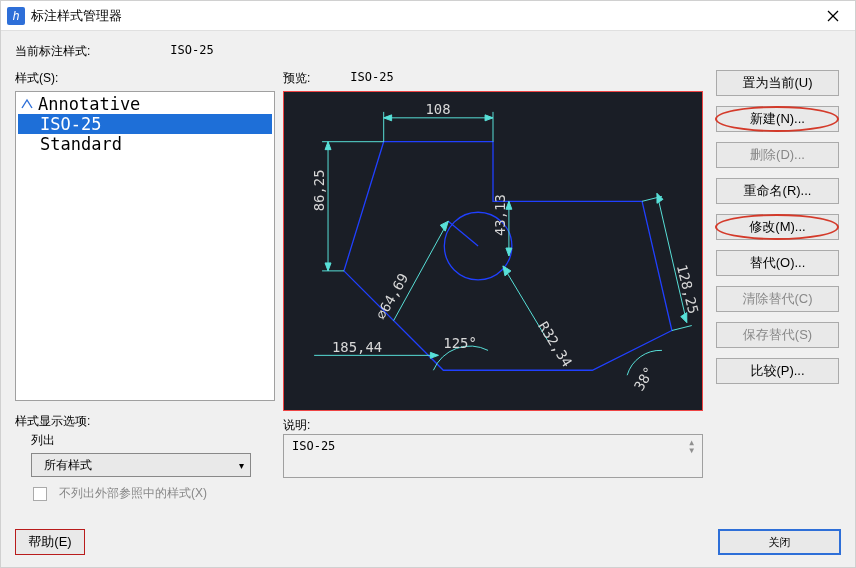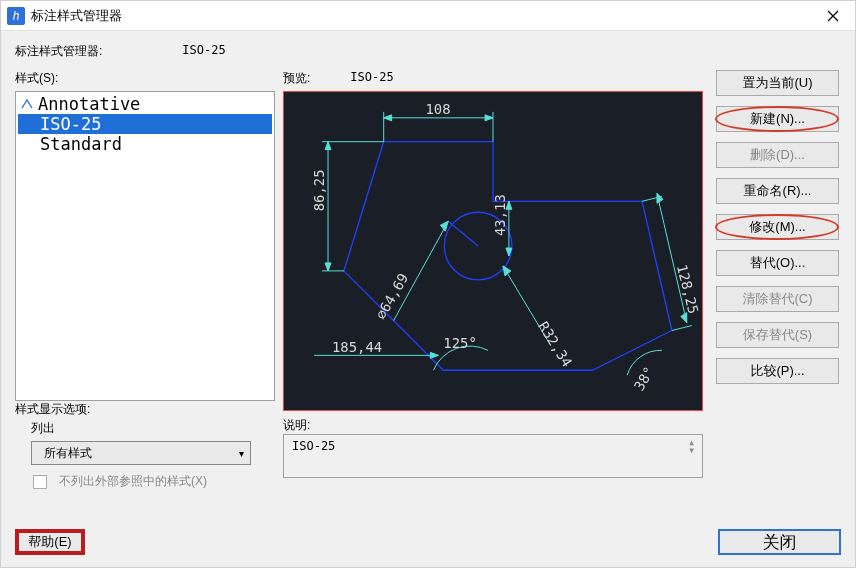--- a/index.html
+++ b/index.html
@@ -96,72 +96,72 @@
   }
   .btn.disabled { color: #888; cursor: default; }
   .btn-highlight {
     position: absolute;
     border: 2px solid #d43a2a;
     border-radius: 50%/50%;
     width: 124px; height: 26px;
     left: -2px; top: -1px;
     pointer-events: none;
   }
-  .display-options { margin-top: 0; }
+  .display-options { margin-top: 12px; }
   .display-options .sublabel { margin: 2px 0 4px 16px; }
   .combo {
     width: 220px; height: 24px;
     border: 1px solid #888;
     background: #e9e9e9;
     display: flex; align-items: center; justify-content: space-between;
     padding: 0 6px 0 12px;
     margin-left: 16px;
     cursor: pointer;
   }
   .combo .chev { font-size: 10px; }
   .checkbox-row { display: flex; align-items: center; gap: 12px; margin: 8px 0 0 18px; }
   .checkbox-box {
     width: 14px; height: 14px; border: 1px solid #aaa; background: #fff;
   }
   .checkbox-row.disabled { color: #888; }
   .help-btn {
     position: absolute;
     left: 14px; bottom: 14px;
     width: 70px; height: 26px;
-    background: #e9e9e9; border: 4px solid #b91c1c;
+    background: #e9e9e9; border: 1px solid #b91c1c;
     cursor: pointer;
     font-family: inherit; font-size: 13px;
   }
   .close-btn {
     position: absolute;
     right: 14px; bottom: 14px;
     width: 123px; height: 26px;
     background: #e9e9e9; border: 2px solid #2e6fd8;
     cursor: pointer;
-    font-family: Liberation Serif, serif; font-size: 17px;
+    font-family: Liberation Serif, serif; font-size: 11px;
   }
 </style>
 </head>
 <body>
 
 <div class="titlebar">
   <div class="appicon">h</div>
   <div class="title">标注样式管理器</div>
   <div class="close">
     <svg viewBox="0 0 12 12">
         <line x1="1" y1="1" x2="11" y2="11" stroke="#000" stroke-width="1.2"></line>
         <line x1="11" y1="1" x2="1" y2="11" stroke="#000" stroke-width="1.2"></line>
       </svg>
   </div>
 </div>
 
 <div class="content">
 
   <div class="row1">
-    <span class="label">标注样式管理器:</span>
+    <span class="label">当前标注样式:</span>
     <span class="current-style-val">ISO-25</span>
   </div>
 
   <div class="main-area">
 
     <div class="left-col">
       <div class="label" style="margin-bottom:4px;">样式(S):</div>
       <div class="styles-list" id="styles-list">
           <div class="item">
             <span class="anno-icon">

